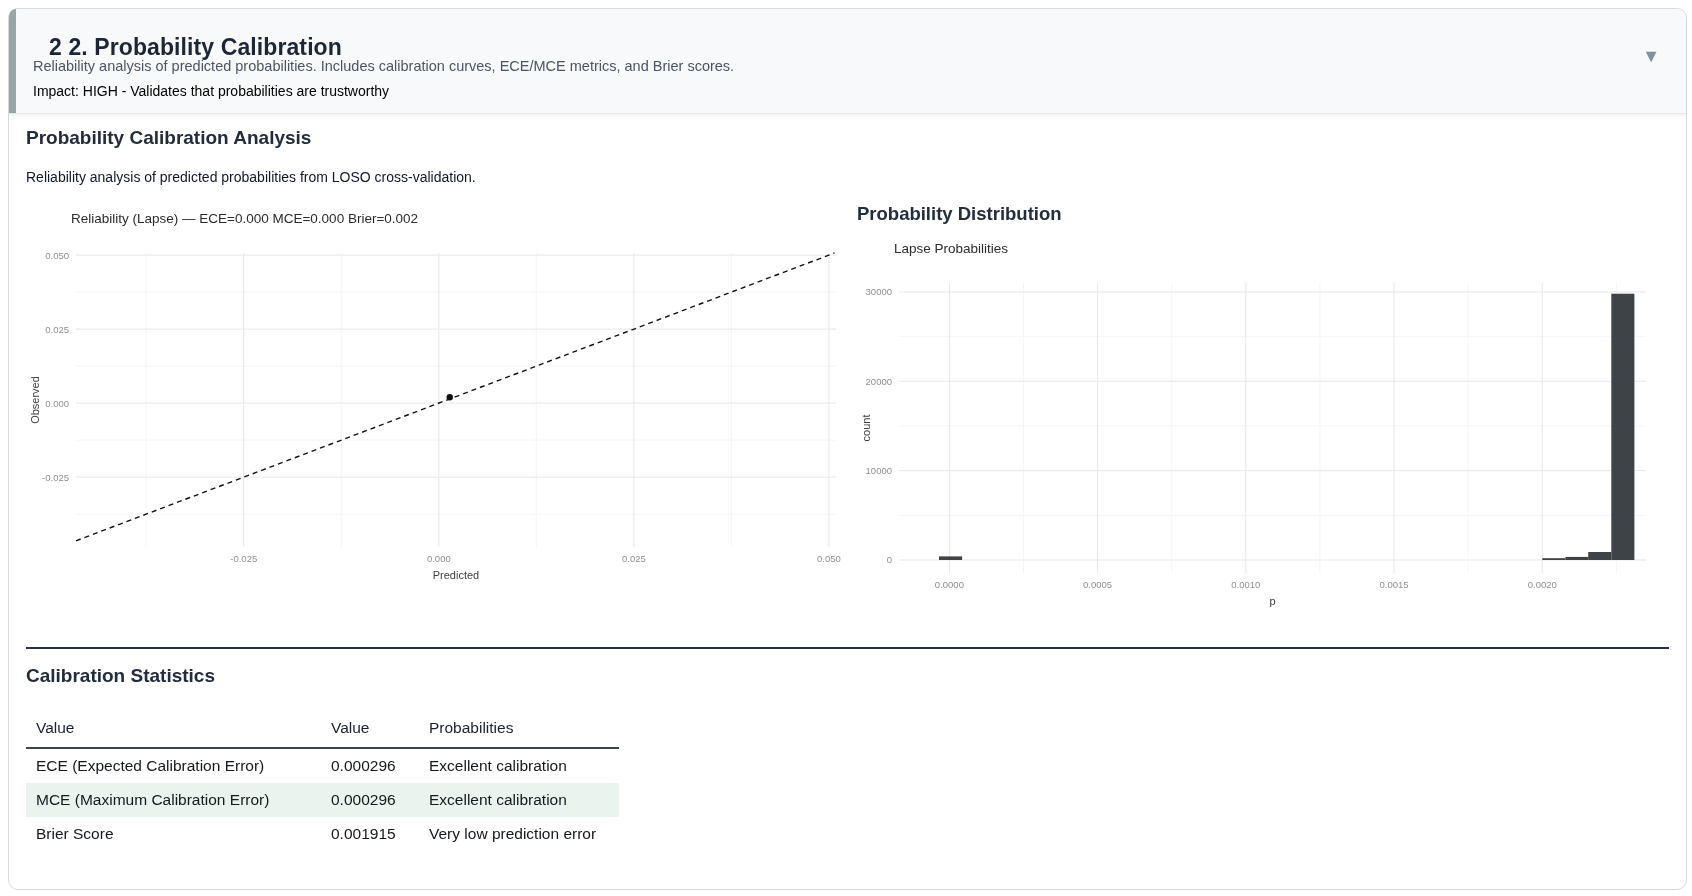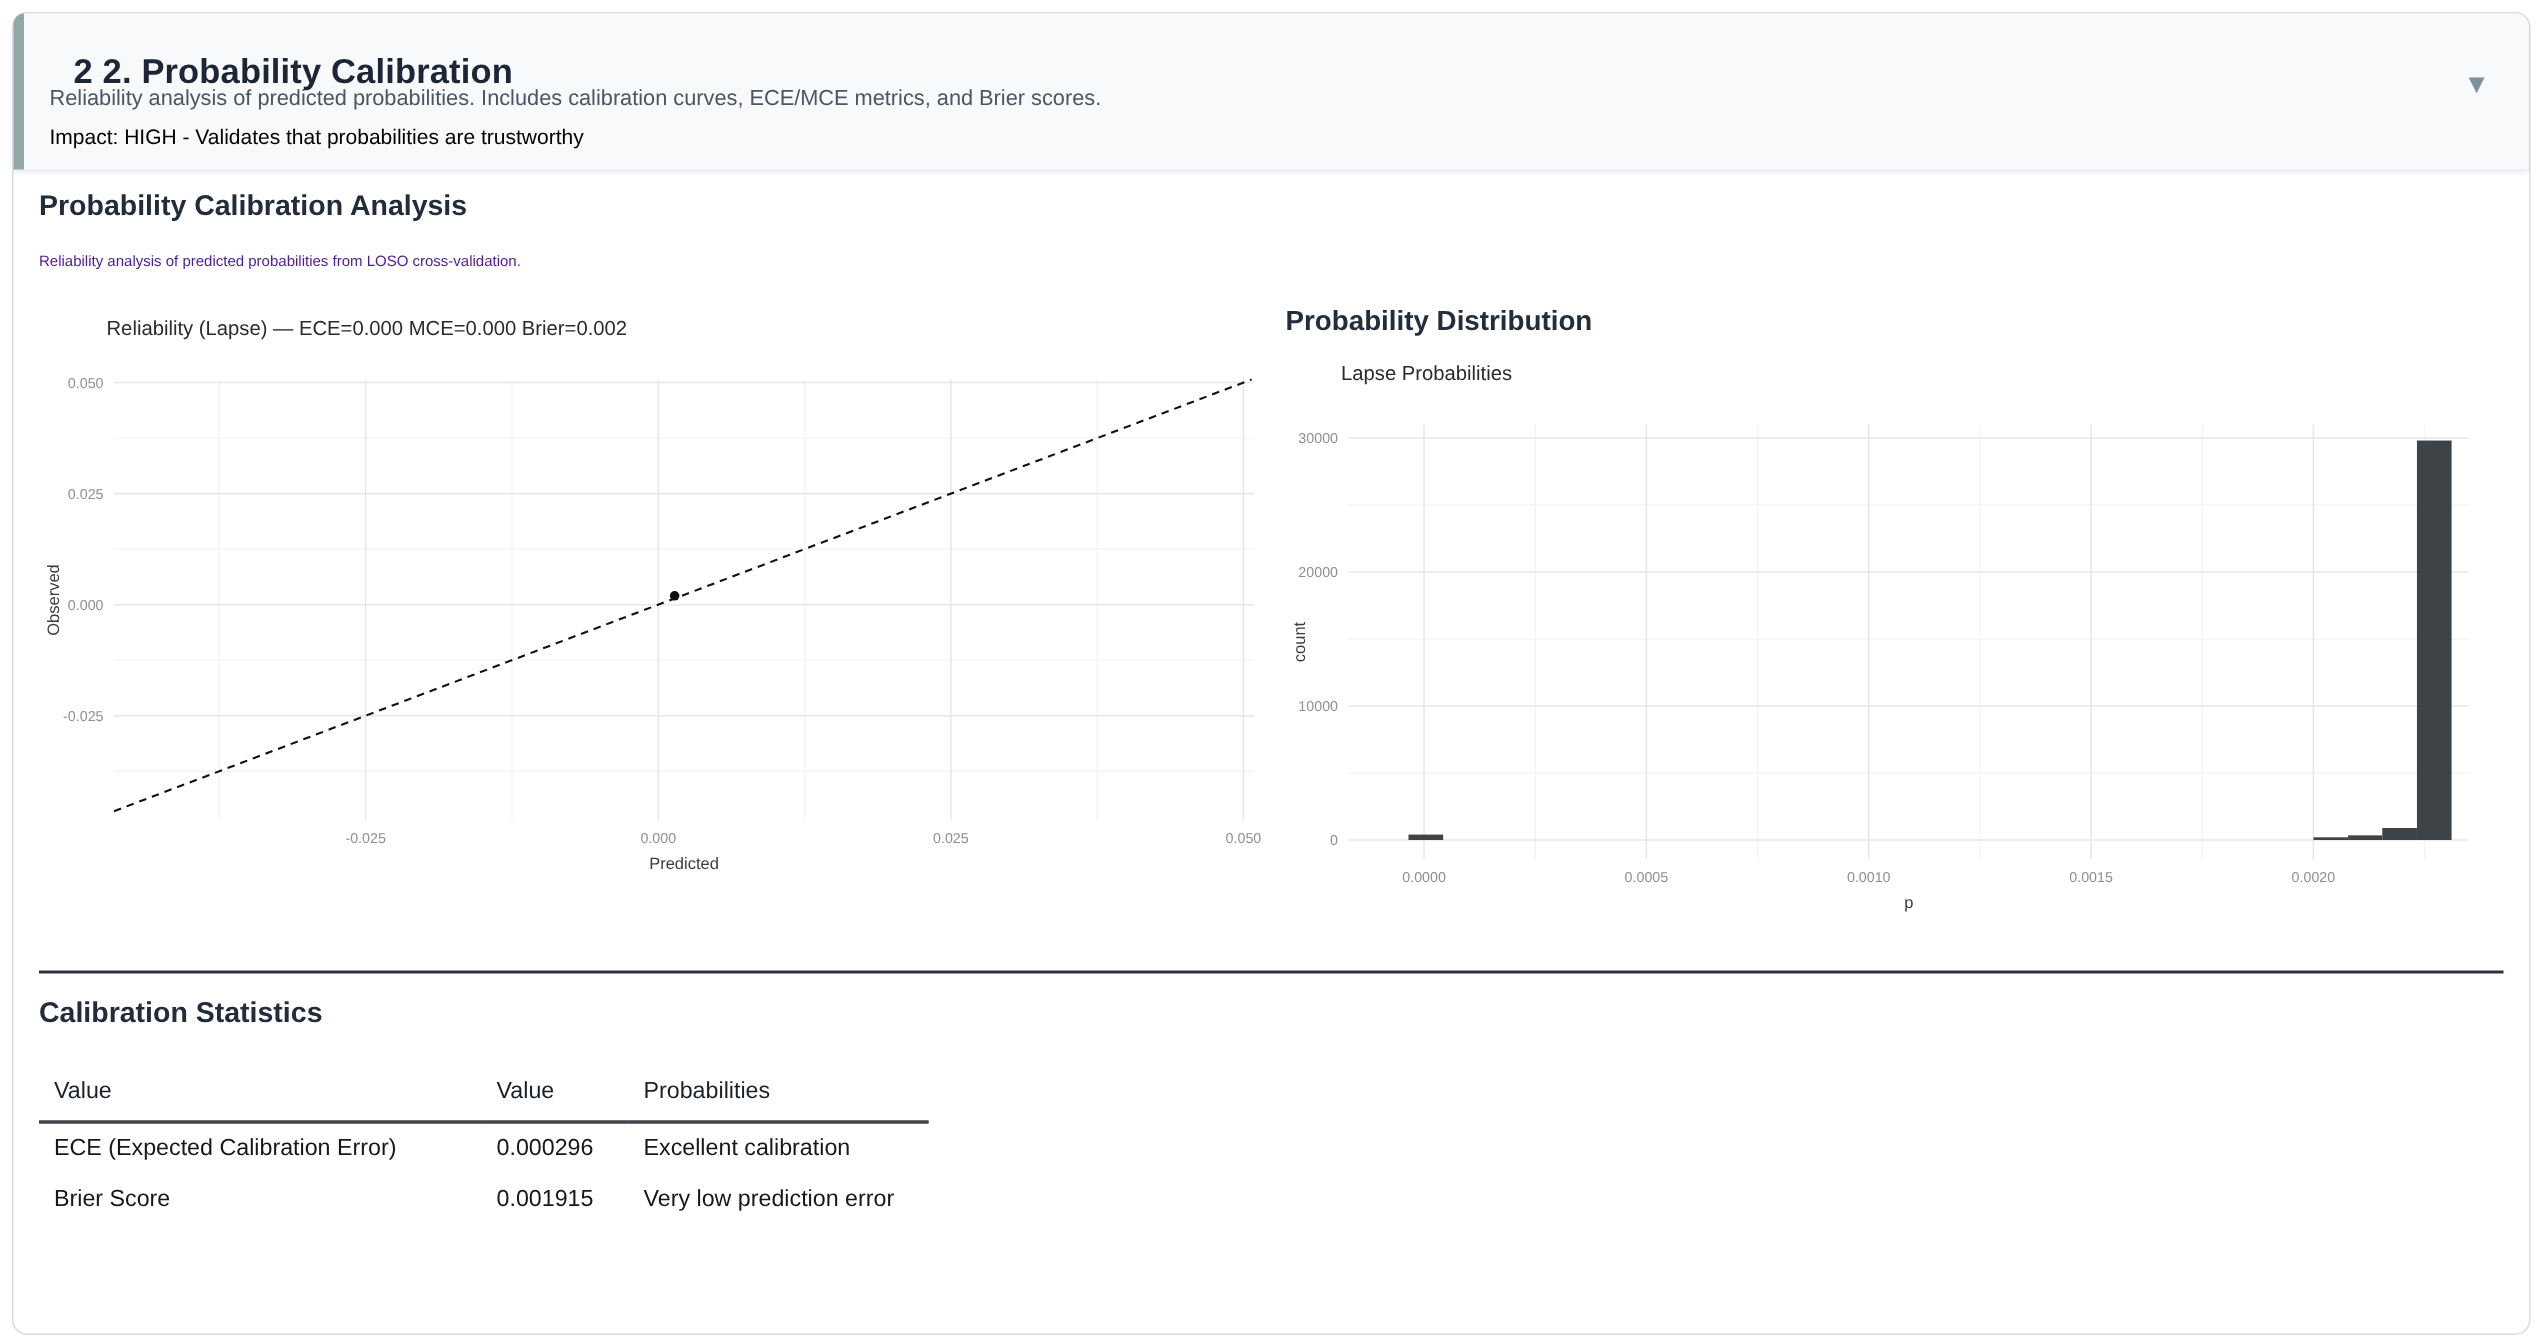--- a/index.html
+++ b/index.html
@@ -9,21 +9,21 @@
   
   .hdr{position:absolute;left:0;top:0;right:0;height:104px;background:#f8f9fa;
     border-bottom:1px solid #e7e9ec;border-radius:10px 10px 0 0;box-shadow:0 2px 3px rgba(16,24,40,.05);cursor:pointer;}
   .hdr-accent{position:absolute;left:0;top:0;bottom:0;width:7px;background:#93a6a8;border-radius:10px 0 0 0;}
   .hdr h1{position:absolute;left:24px;top:9px;margin:16px;font-size:23px;font-weight:700;color:#1c2636;letter-spacing:.1px;}
   .hdr .sub{position:absolute;left:24px;top:49px;margin:0;font-size:14.5px;color:#4c5563;}
   .hdr .impact{position:absolute;left:24px;top:74px;margin:0;font-size:14px;color:#000000;}
   .collapse{position:absolute;right:26px;top:38px;font-size:18px;color:#7d929b;line-height:1;user-select:none;}
   
   .h2{position:absolute;margin:0;font-size:19px;font-weight:700;color:#222c3b;}
-  .desc{position:absolute;left:17px;top:160px;margin:0;font-size:10px;color:#4c1d95;}
+  .desc{position:absolute;left:17px;top:160px;margin:0;font-size:14px;color:#0f172a;}
   .col{position:absolute;top:194px;}
   .col h3{margin:0 0 8px 0;font-size:18.5px;font-weight:600;color:#232e3d;}
   .col-left{left:17px;width:822px;}
   .col-right{left:848px;width:830px;}
   .divider{position:absolute;left:17px;top:638px;width:1643px;height:2px;background:#2b3340;}
   
   .stats-table{position:absolute;left:17px;top:704px;border-collapse:collapse;table-layout:fixed;
     font-size:15.5px;color:#15181d;}
   .stats-table th{text-align:left;font-weight:400;padding:6px 10px 10px 10px;border-bottom:2px solid #40454c;color:#1b212b;}
   .stats-table td{padding:8px 10px;}
@@ -138,20 +138,25 @@
         <th>Value</th>
         <th>Probabilities</th>
       </tr>
     </thead>
     <tbody>
       <tr>
         <td>ECE (Expected Calibration Error)</td>
         <td>0.000296</td>
         <td>Excellent calibration</td>
       </tr>
+      <tr style="background: rgb(233, 244, 239);">
+        <td>MCE (Maximum Calibration Error)</td>
+        <td>0.000296</td>
+        <td>Excellent calibration</td>
+      </tr>
       <tr>
         <td>Brier Score</td>
         <td>0.001915</td>
         <td>Very low prediction error</td>
       </tr>
     </tbody>
   </table>
 
 </div>
 

